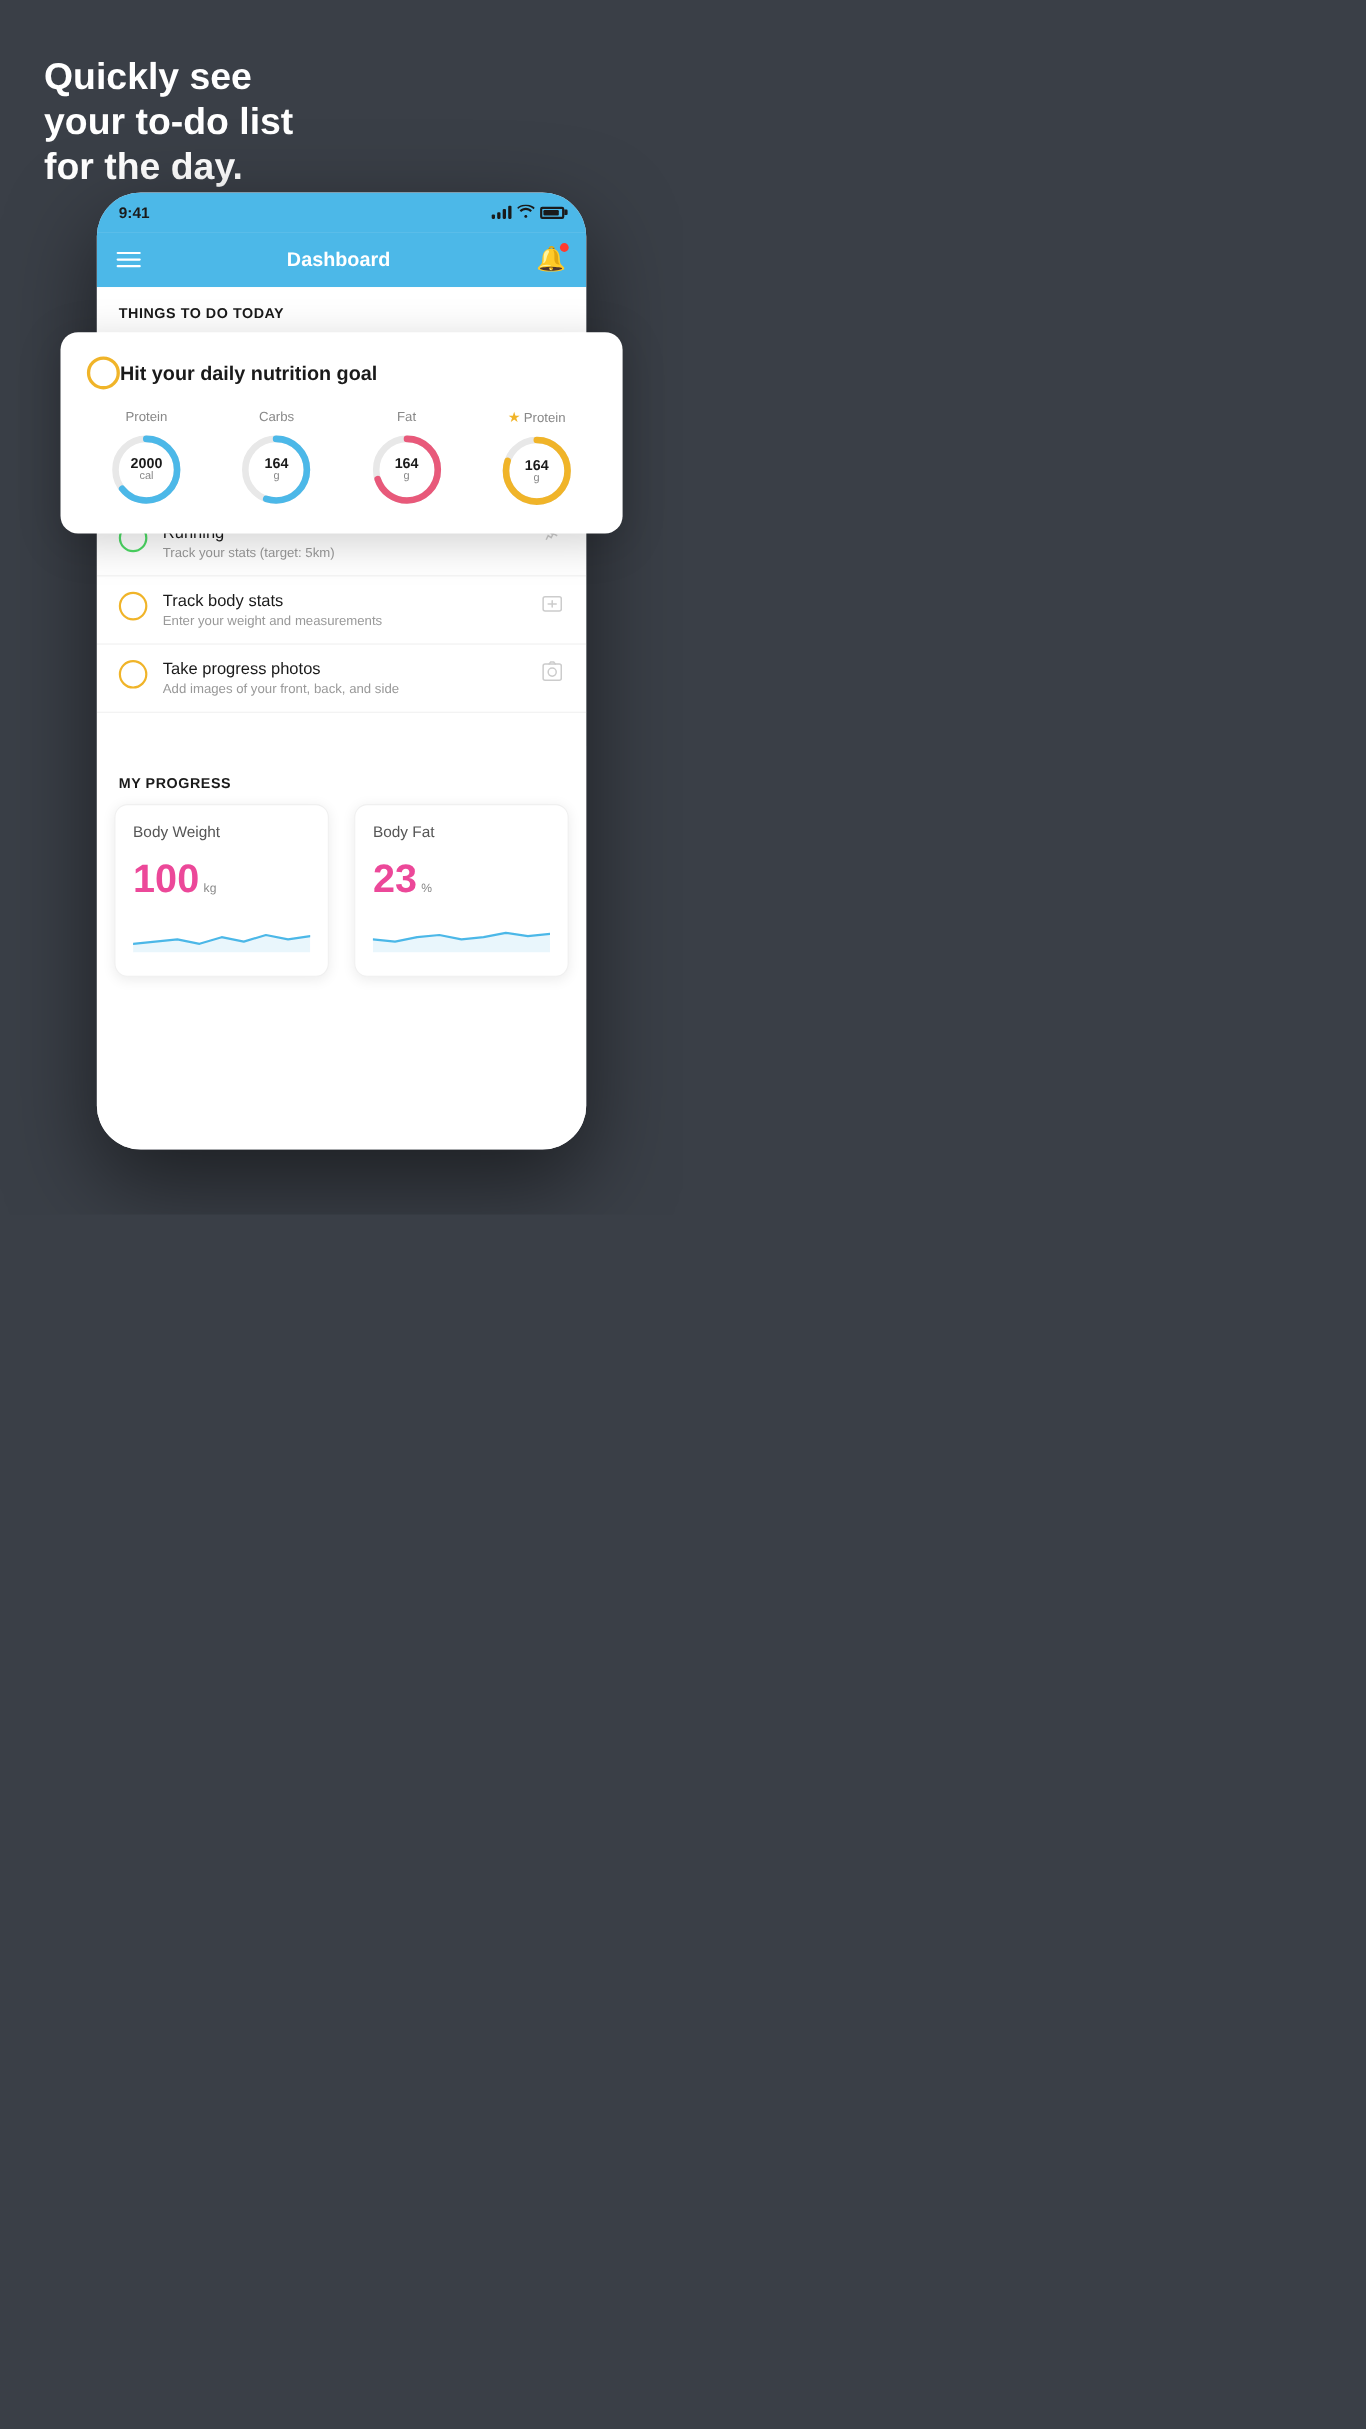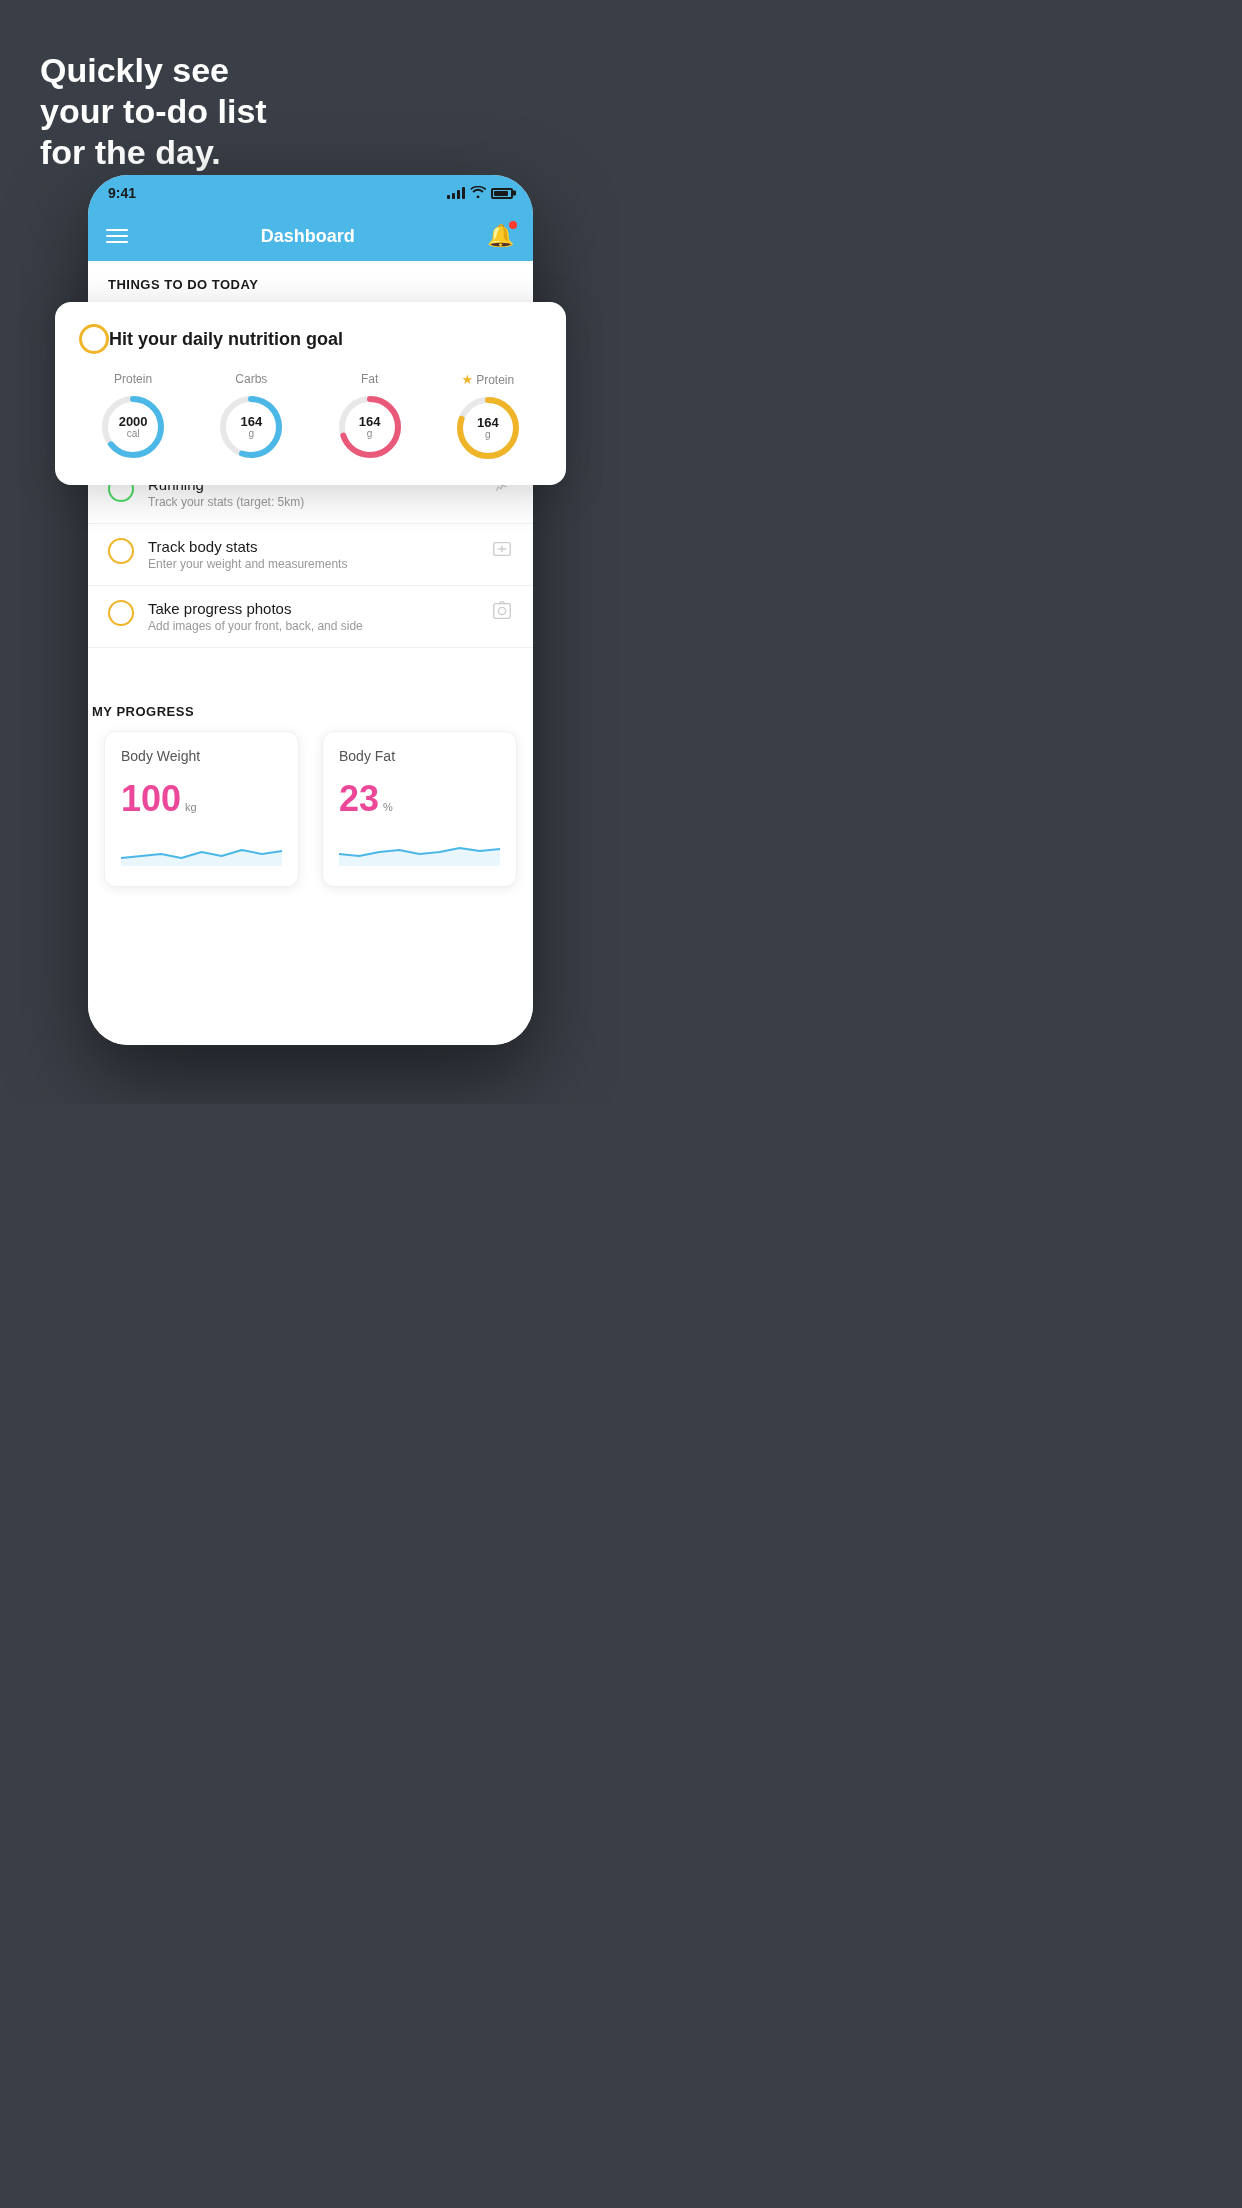--- a/index.html
+++ b/index.html
@@ -279,21 +279,21 @@
     
     .progress-section {
       background: white;
       padding-top: 10px;
     }
     .progress-title {
       font-size: 13px;
       font-weight: 800;
       letter-spacing: 0.5px;
       color: #1a1a1a;
-      padding: 16px 4px 12px;
+      padding: 16px 20px 12px;
     }
     .progress-cards {
       display: flex;
       gap: 23px;
       padding: 0 16px 20px;
     }
     .progress-card {
       flex: 1;
       background: white;
       border-radius: 12px;

